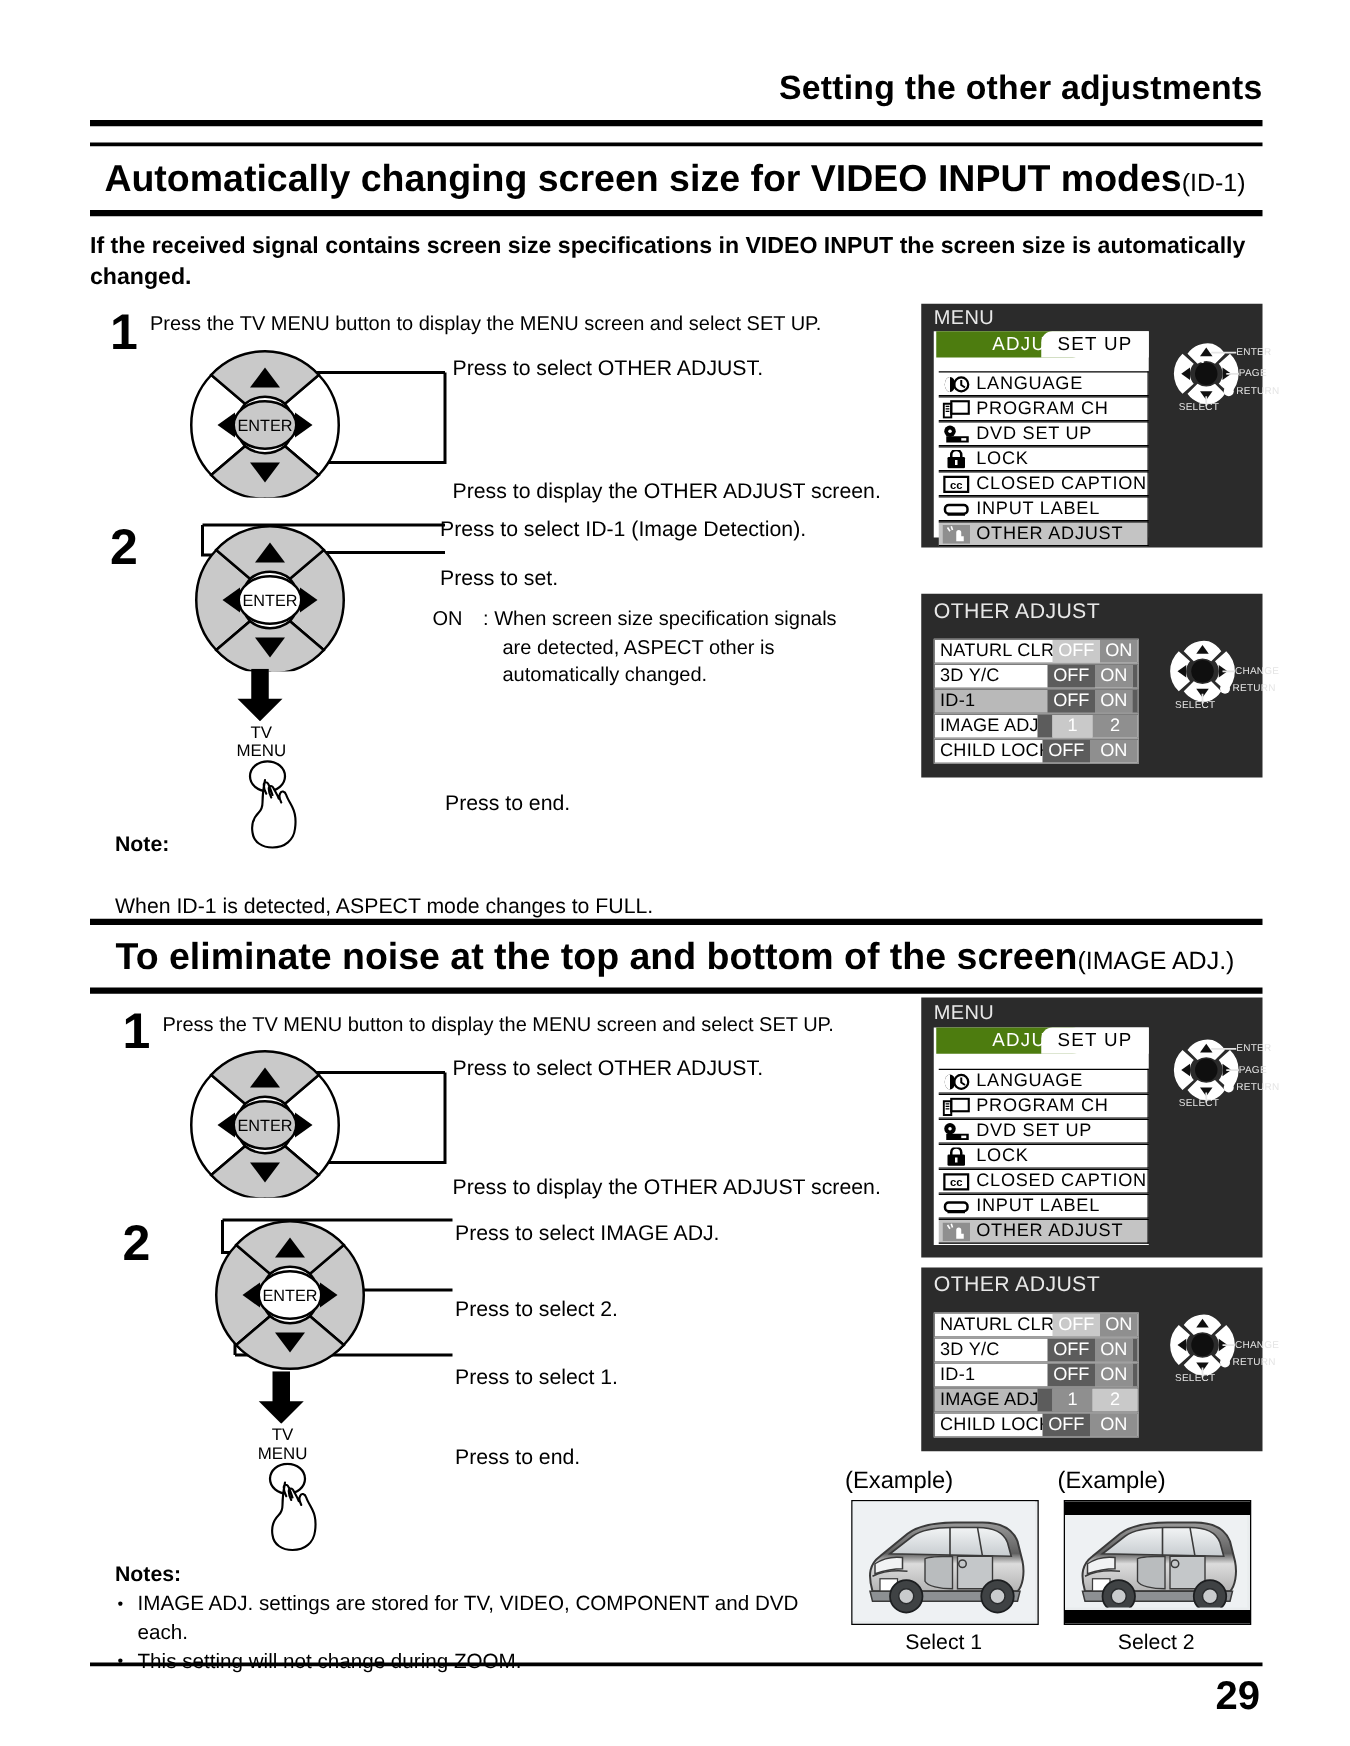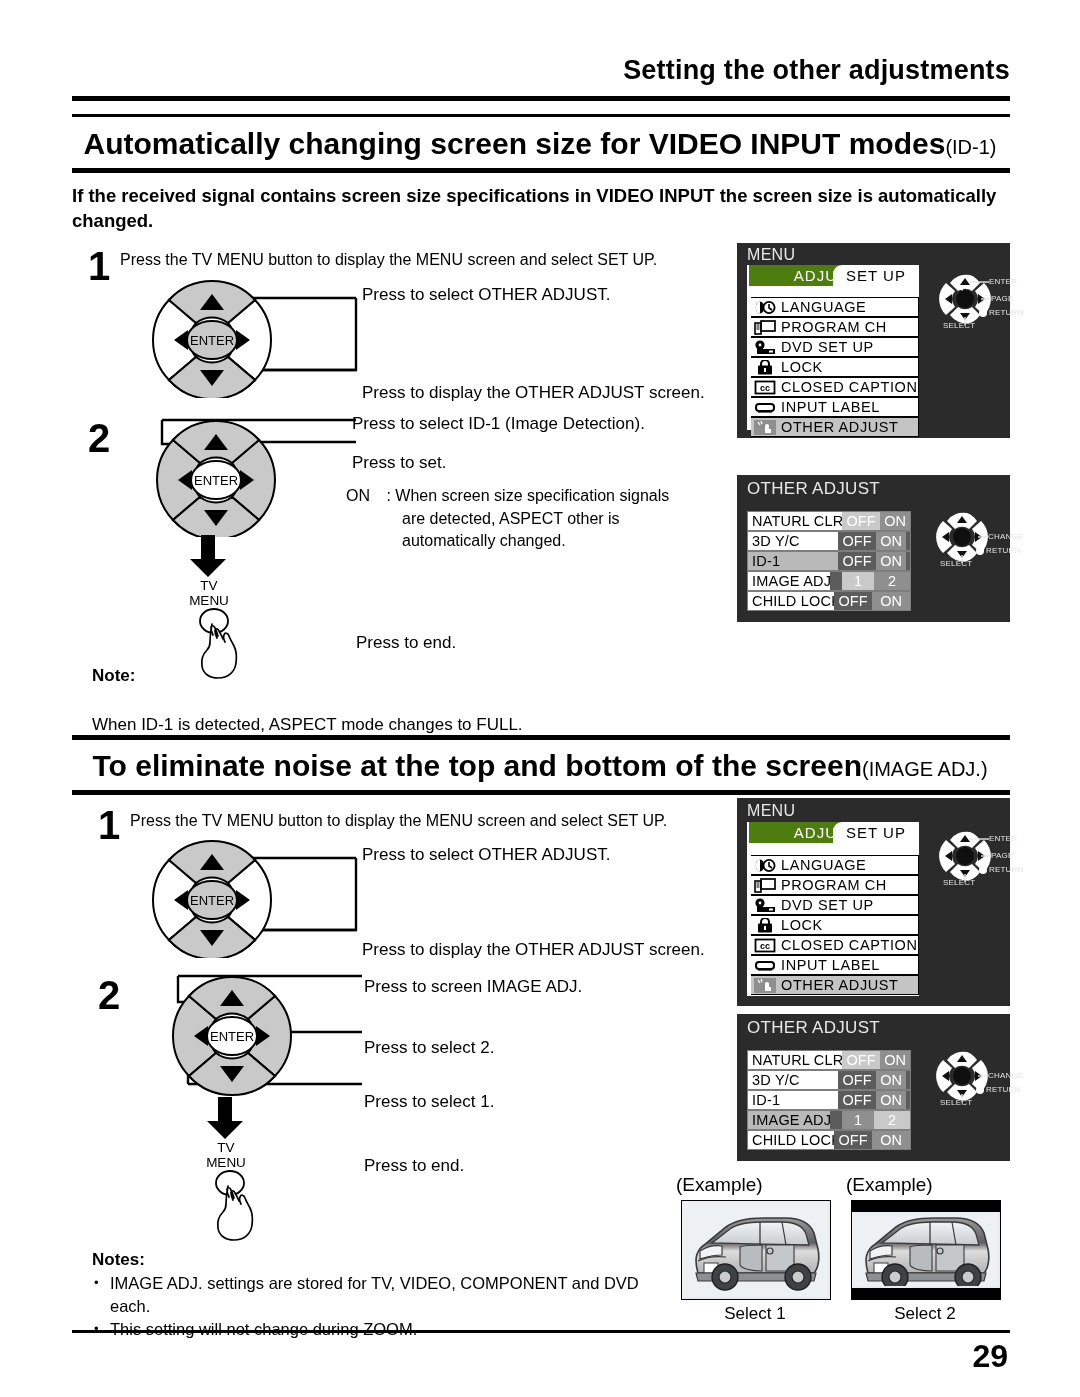--- a/index.html
+++ b/index.html
@@ -435,21 +435,21 @@
         <path d="M62,14 L74,30 L50,30 Z" fill="#000"></path>
         <path d="M62,106 L50,90 L74,90 Z" fill="#000"></path>
         <path d="M24,60 L38,50 L38,70 Z" fill="#000"></path>
         <path d="M100,60 L86,50 L86,70 Z" fill="#000"></path>
         <ellipse cx="62" cy="60" rx="25" ry="19" fill="#fff" stroke="#000" stroke-width="2"></ellipse>
         <text x="62" y="65" font-family="Liberation Sans, sans-serif" font-size="13" text-anchor="middle" fill="#000">ENTER</text>
       </g>
     </svg>
   </div>
 
-  <div class="calltxt" style="left:364px;top:975px;">Press to screen IMAGE ADJ.</div>
+  <div class="calltxt" style="left:364px;top:975px;">Press to select IMAGE ADJ.</div>
   <div class="calltxt" style="left:364px;top:1036px;">Press to select 2.</div>
   <div class="calltxt" style="left:364px;top:1090px;">Press to select 1.</div>
   <div class="calltxt" style="left:364px;top:1154px;">Press to end.</div>
 
   <div class="pad" style="left:205px;top:1097px;">
     <svg width="40" height="42" viewBox="0 0 40 42">
       <path d="M13,0 H27 V24 H38 L20,42 L2,24 H13 Z" fill="#000"></path>
     </svg>
   </div>
   <div class="tvmenu" style="left:185px;top:1140px;width:82px;">

